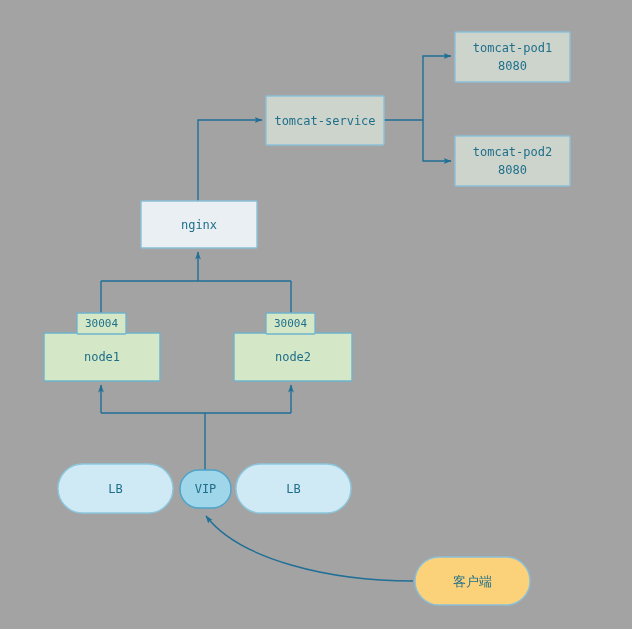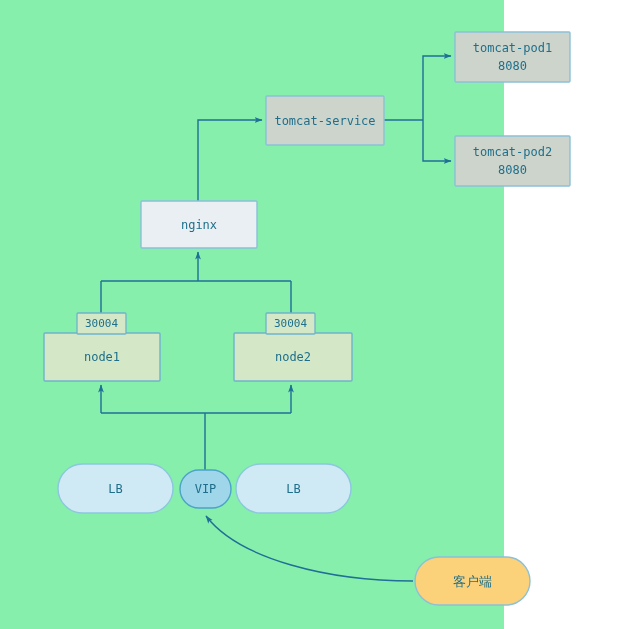--- a/index.html
+++ b/index.html
@@ -1,18 +1,18 @@
 <!DOCTYPE html>
 <html><head>
 <meta charset="utf-8">
 <style>
   html,body{margin:0;padding:0;background:#ffffff;}
   body{width:632px;height:629px;overflow:hidden;
        font-family:"DejaVu Sans Mono","Liberation Mono",monospace;}
-  #diagram{position:relative;width:504px;height:629px;background:#86efac;}
+  #diagram{position:relative;width:632px;height:629px;background:#a3a3a3;}
   svg{display:block;}
   .nodetext{font-family:"DejaVu Sans Mono","Liberation Mono",monospace;
             fill:#1f6f8b;font-size:12px;text-anchor:middle;dominant-baseline:middle;}
   .nodetext.small{font-size:11px;}
   .cjk{font-family:"DejaVu Sans","Liberation Sans",sans-serif;font-size:13px;}
 </style>
 </head>
 <body>
 
 <div id="diagram">

